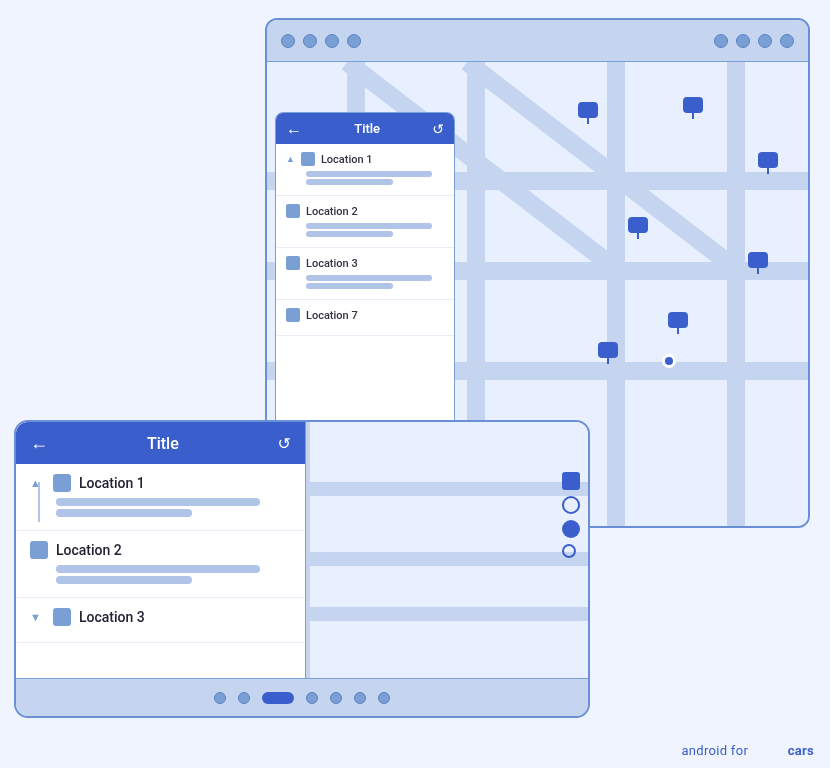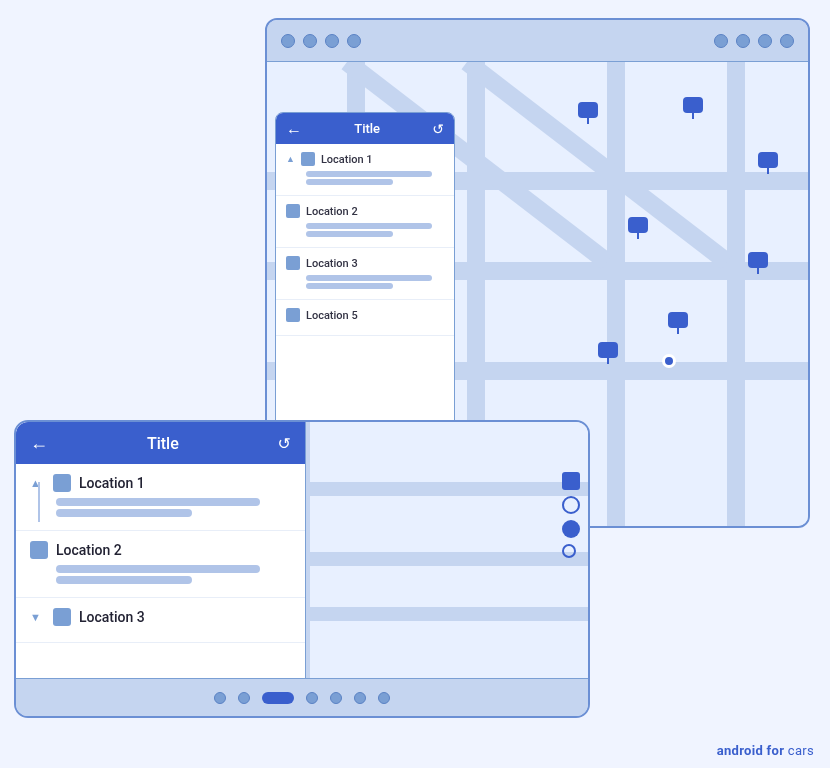--- a/index.html
+++ b/index.html
@@ -272,21 +272,21 @@
       position: absolute;
       bottom: 10px;
       right: 16px;
       font-size: 13px;
       color: #3a5fcd;
       font-weight: 400;
       letter-spacing: 0.3px;
       z-index: 20;
     }
     .brand-text span {
-      font-weight: 700;
+      font-weight: 400;
     }
 
     
     .top-bar-back {
       height: 42px;
       background: #c5d5f0;
       display: flex;
       align-items: center;
       padding: 0 14px;
       gap: 8px;
@@ -402,21 +402,21 @@
             <span class="item-title">Location 3</span>
           </div>
           <div class="item-bar1"></div>
           <div class="item-bar2"></div>
         </div>
 
 
         <div class="list-item">
           <div class="item-header">
             <div class="item-icon"></div>
-            <span class="item-title">Location 5</span>
+            <span class="item-title">Location 7</span>
           </div>
         </div>
       </div>
     </div>
   </div>
 </div>
 
 <div class="window-front">
   <div class="front-map">
 
@@ -506,14 +506,14 @@
     <div class="dot-sm"></div>
     <div class="dot-sm"></div>
     <div class="dot-sm"></div>
     <div class="dot-sm"></div>
   </div>
 </div>
 
 <div class="brand-text">
   <span>android</span>
   <span> for </span>
-  <span style="font-weight:400;">cars</span>
+  <span style="font-weight:700;margin-left:36px;">cars</span>
 </div>
 
 </body></html>

